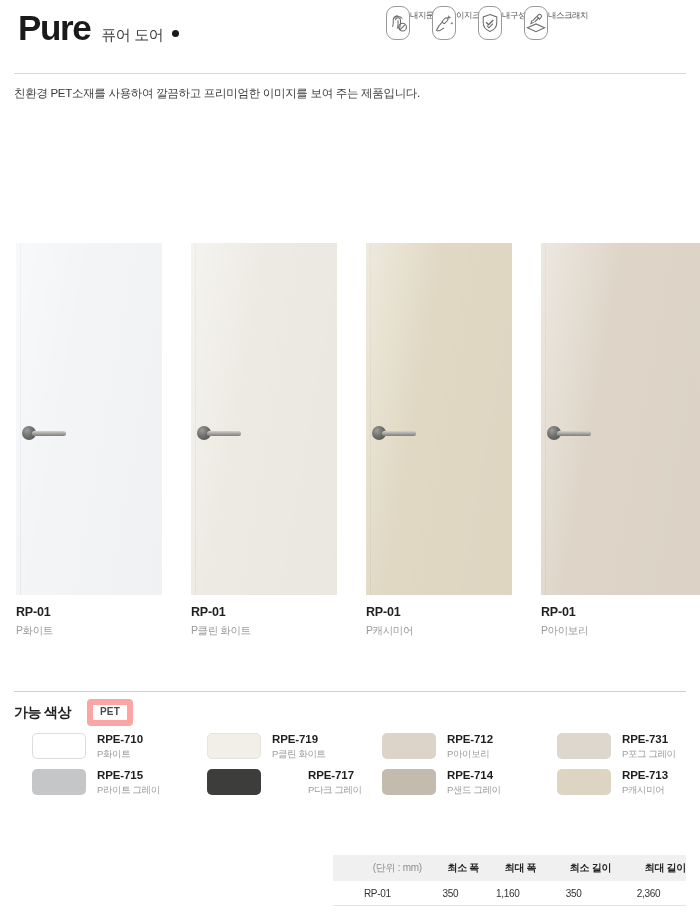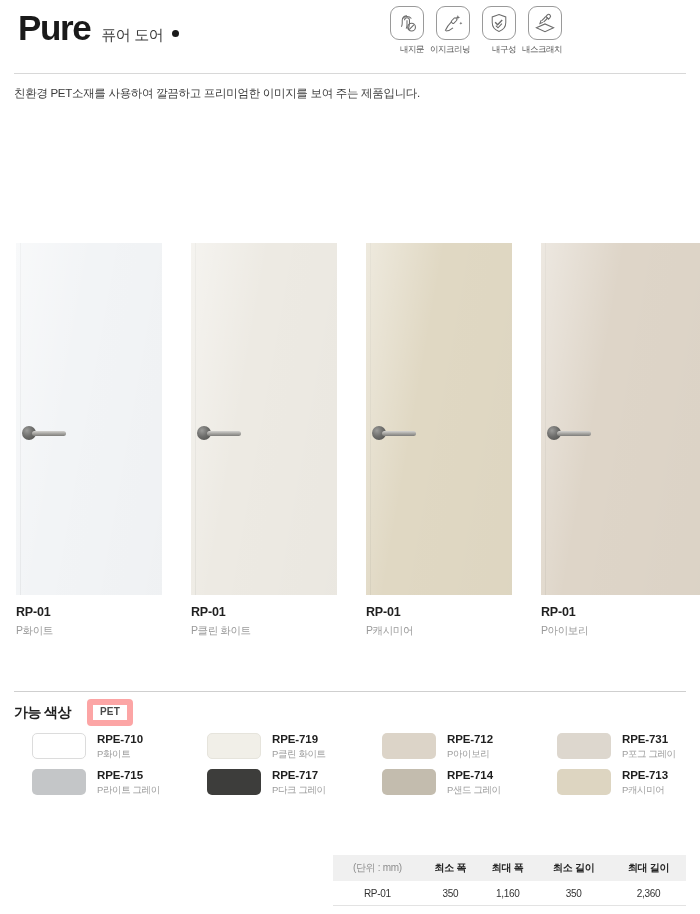--- a/index.html
+++ b/index.html
@@ -25,21 +25,21 @@
   }
   .brand-dot {
     display: inline-block; width: 7px; height: 7px; border-radius: 50%;
     background: #1a1a1a; margin-left: 9px; position: relative; top: -3px;
   }
 
   .feature-icons {
     position: absolute; right: 14px; top: 6px;
     display: flex; gap: 8px;
   }
-  .feature { width: 38px; display: flex; flex-direction: column; align-items: flex-end; }
+  .feature { width: 38px; display: flex; flex-direction: row; align-items: flex-start; }
   .feature-box {
     width: 34px; height: 34px; border: 1.3px solid #9a9a9a; border-radius: 9px;
     display: flex; align-items: center; justify-content: center; background: #fff;
   }
   .feature-label {
     margin-top: 4px; font-size: 8.5px; color: #555; white-space: nowrap;
     letter-spacing: -0.5px;
   }
 
   .hr-top {
@@ -115,21 +115,21 @@
   }
 
   
   .spec-table {
     position: absolute; left: 333px; top: 855px; width: 353px;
     border-collapse: collapse;
   }
   .spec-table th, .spec-table td {
     font-size: 10px; text-align: center; letter-spacing: -0.3px;
   }
-  .spec-table thead th { background: #f0f0f0; padding: 6px 0 6px; }
+  .spec-table thead th { background: #f0f0f0; padding: 6px 0 6px; text-align: right; }
   .spec-table thead th.unit { color: #8e8e8e; font-weight: normal; }
   .spec-table thead th.metric { color: #262626; font-weight: bold; }
   .spec-table tbody td { color: #333; padding: 7px 0 6px; background: #fff; }
   .spec-table tbody tr { border-bottom: 1px solid #e3e3e3; }
 </style>
 </head>
 <body>
 
 <div class="page">
 
@@ -278,21 +278,21 @@
           <div class="swatch-name">P라이트 그레이</div>
         </div>
       </div>
       <div class="swatch-item" style="left: 191px; top: 0px;">
         <div class="swatch-chip" style="background:#f1efe8;border:1px solid #e6e4dc;"></div>
         <div class="swatch-text">
           <div class="swatch-code">RPE-719</div>
           <div class="swatch-name">P클린 화이트</div>
         </div>
       </div>
-      <div class="swatch-item" style="left: 191px; top: 36px;">
+      <div class="swatch-item" style="left: 191px; top: 36px; gap: 36px;">
         <div class="swatch-chip" style="background:#3d3d3b;"></div>
         <div class="swatch-text">
           <div class="swatch-code">RPE-717</div>
           <div class="swatch-name">P다크 그레이</div>
         </div>
       </div>
       <div class="swatch-item" style="left: 366px; top: 0px;">
         <div class="swatch-chip" style="background:#dcd4c8;"></div>
         <div class="swatch-text">
           <div class="swatch-code">RPE-712</div>

